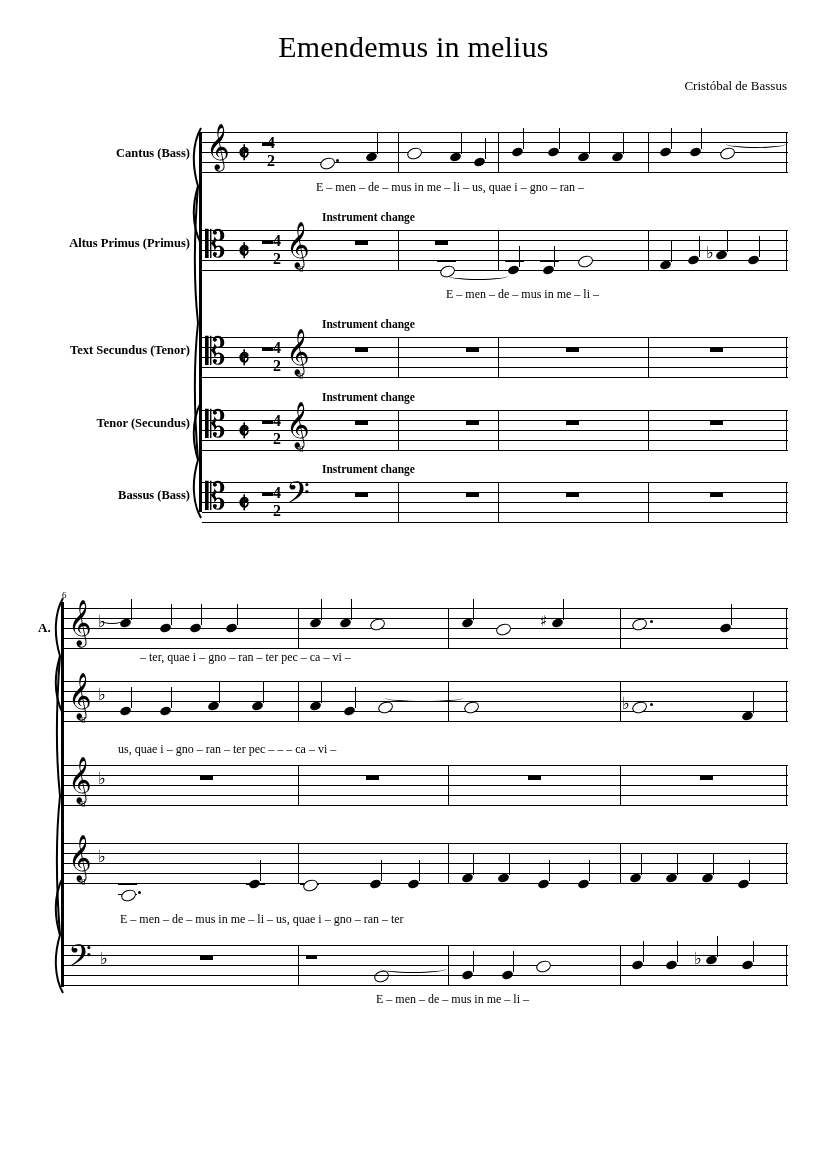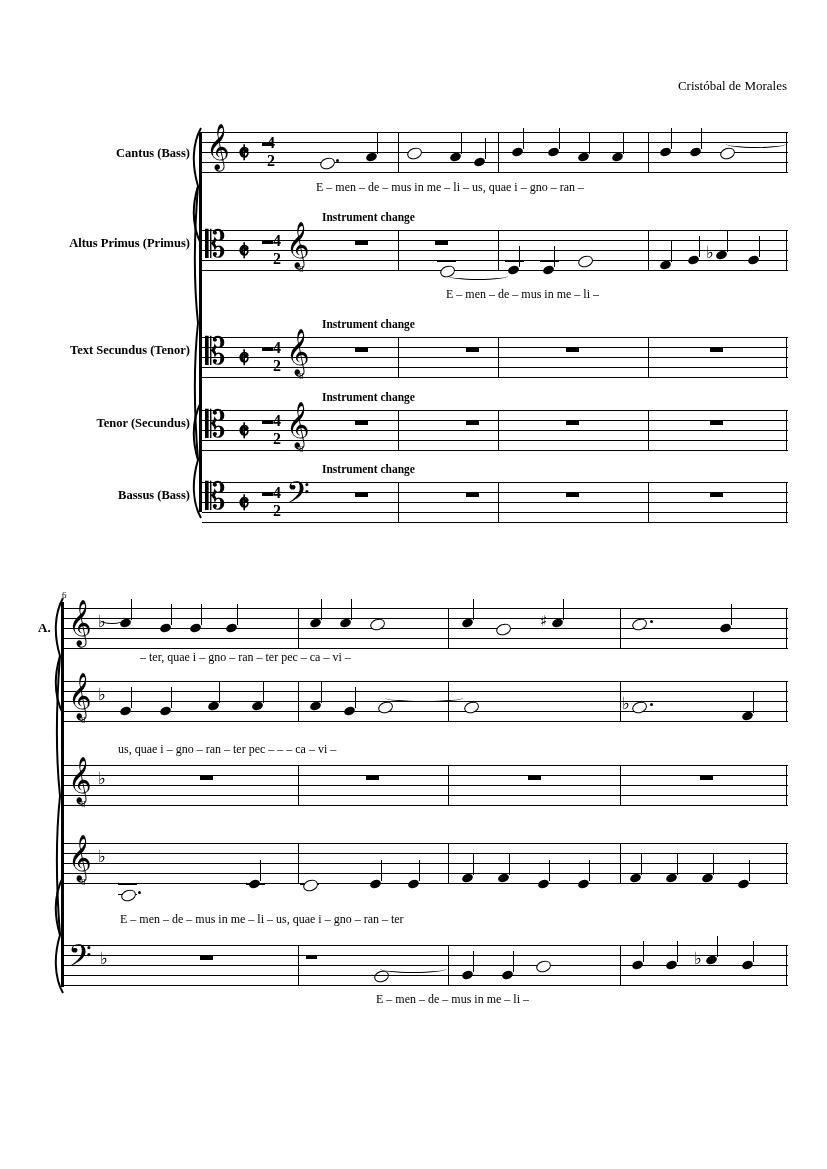--- a/index.html
+++ b/index.html
@@ -38,21 +38,22 @@
   .stem{position:absolute;width:1.4px;background:#000;}
   .dot{position:absolute;width:3px;height:3px;border-radius:50%;background:#000;}
   .ledger{position:absolute;height:1px;background:#000;}
   .tie{position:absolute;border-bottom:1.4px solid #000;border-radius:50%;height:7px;}
 </style>
 </head>
 <body>
 
 <div class="page">
 
-  <div class="composer">Cristóbal de Morales</div>
+  <div class="title">Emendemus in melius</div>
+  <div class="composer">Cristóbal de Bassus</div>
 
   <div class="lbl" style="left:60px;top:146px;width:130px;">Cantus (Bass)</div>
   <div class="lbl" style="left:30px;top:236px;width:160px;">Altus Primus (Primus)</div>
   <div class="lbl" style="left:20px;top:343px;width:170px;">Text Secundus (Tenor)</div>
   <div class="lbl" style="left:50px;top:416px;width:140px;">Tenor (Secundus)</div>
   <div class="lbl" style="left:60px;top:488px;width:130px;">Bassus (Bass)</div>
 
   <div class="thickbar" style="left:199px;top:132px;width:3px;height:380px;"></div>
   <svg style="position:absolute;left:188px;top:126px;" width="14" height="394">
     <path d="M13,2 C4,18 4,40 10,60 C4,80 4,100 13,118" stroke="#000" fill="none" stroke-width="2"></path>

